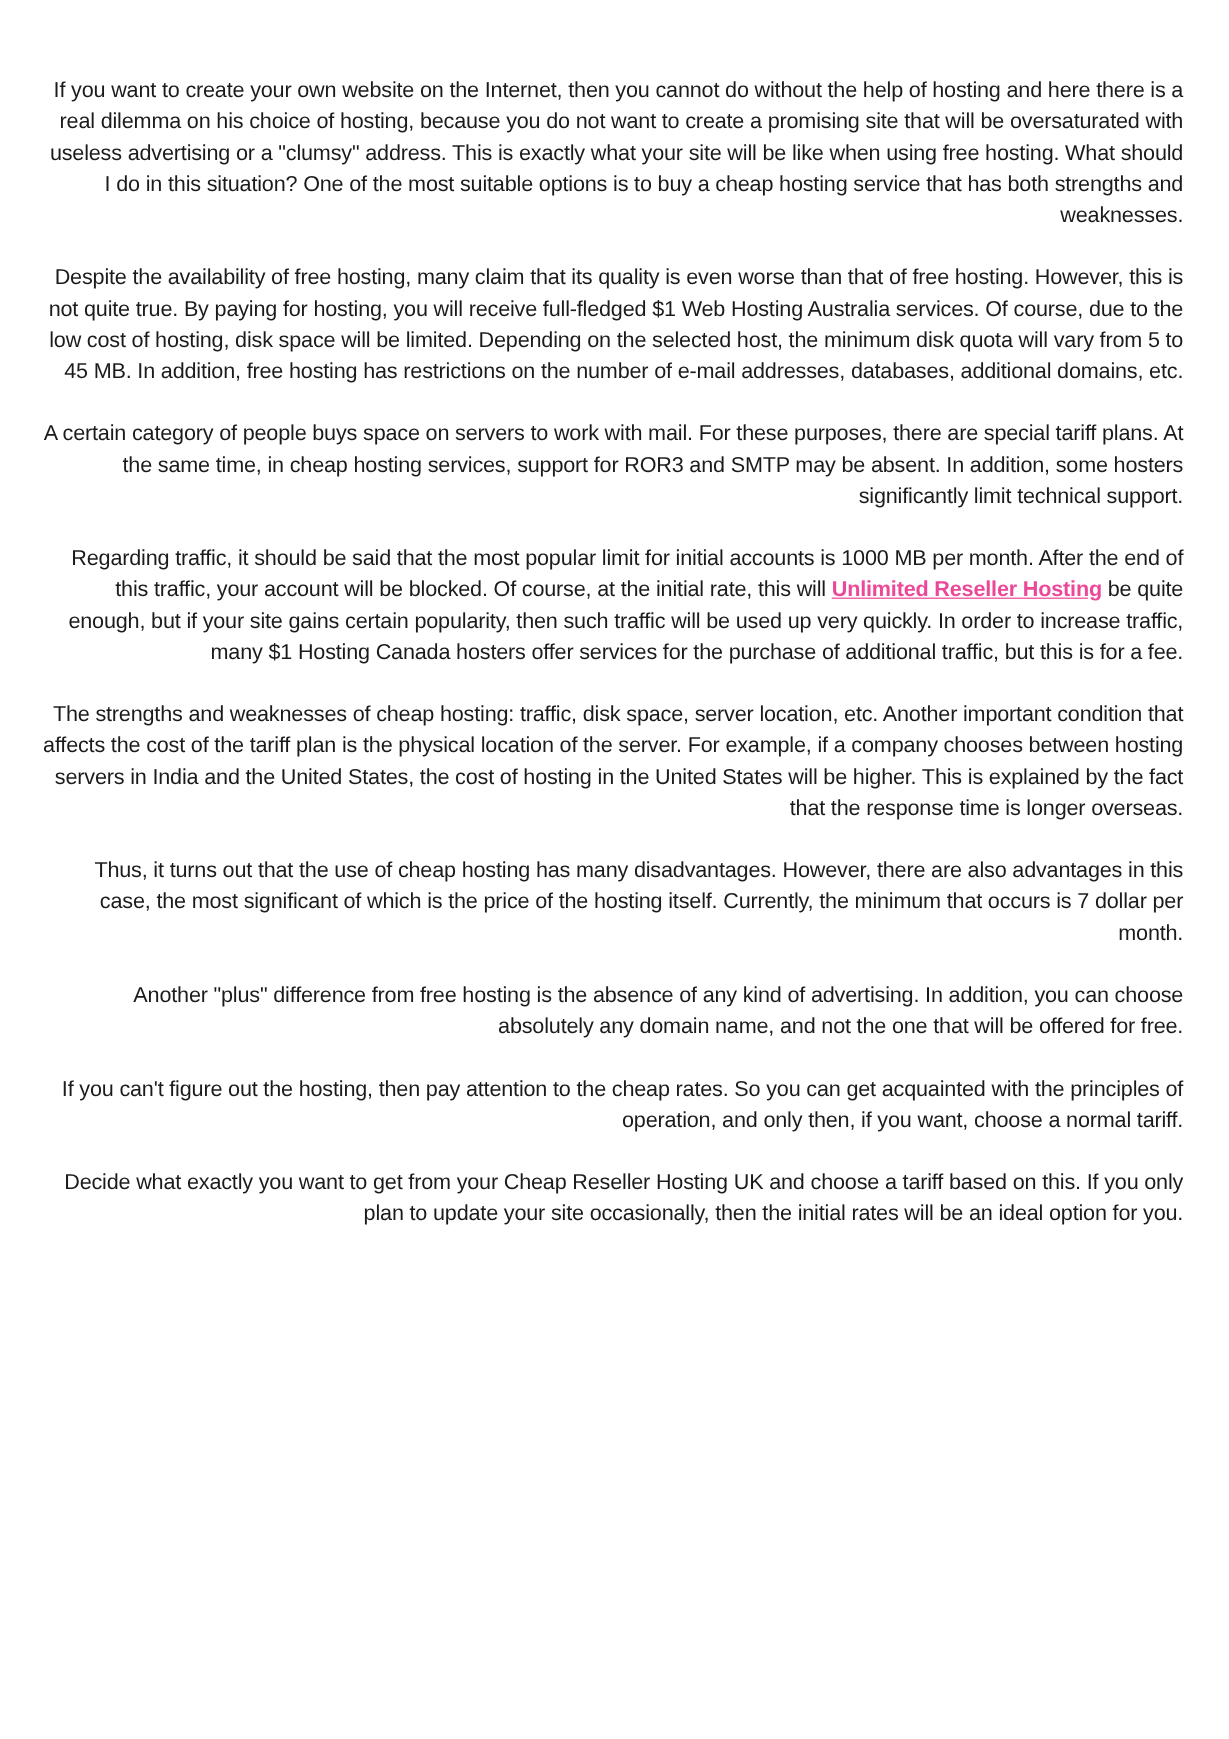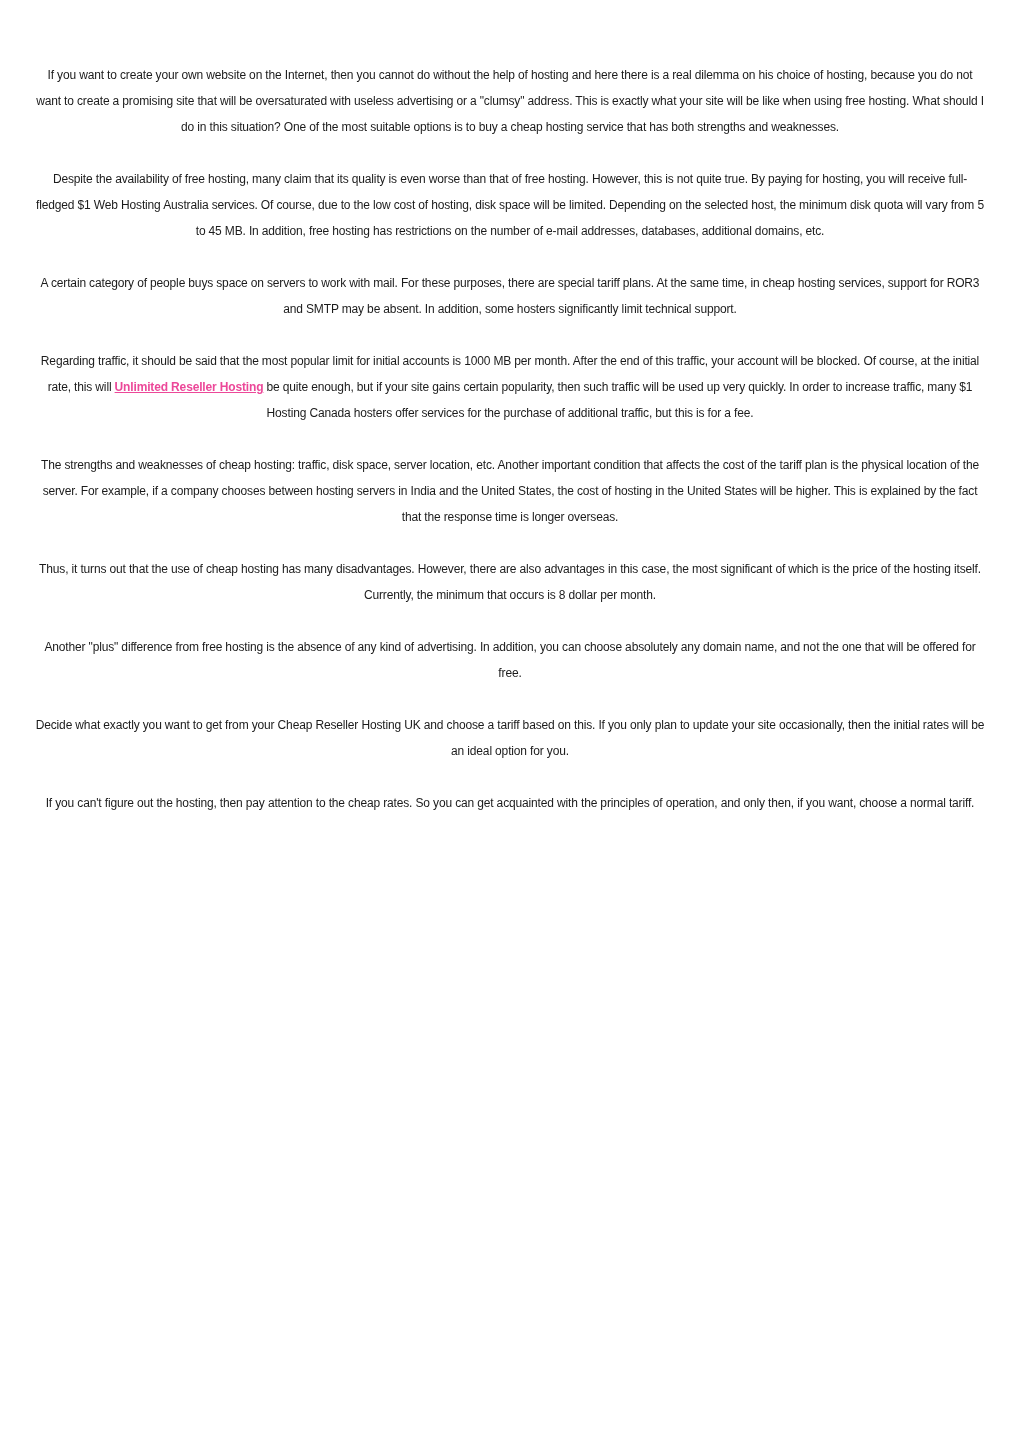--- a/index.html
+++ b/index.html
@@ -15,25 +15,25 @@
   }
   .page {
     box-sizing: border-box;
     width: 1024px;
     height: 1449px;
     padding: 62px 38px 0 34px;
     background: #ffffff;
   }
   .page p {
     margin: 0 0 26px 0;
-    font-size: 12px;
+    font-size: 18px;
     line-height: 26px;
     letter-spacing: -0.15px;
     color: #1b1b1b;
-    text-align: center;
+    text-align: right;
   }
   .doc-link {
     color: #ec4899;
     font-weight: 700;
     text-decoration: underline;
     cursor: pointer;
   }
 </style>
 </head>
 <body>
@@ -42,20 +42,20 @@
   <p>If you want to create your own website on the Internet, then you cannot do without the help of hosting and here there is a real dilemma on his choice of hosting, because you do not want to create a promising site that will be oversaturated with useless advertising or a "clumsy" address. This is exactly what your site will be like when using free hosting. What should I do in this situation? One of the most suitable options is to buy a cheap hosting service that has both strengths and weaknesses.</p>
 
   <p>Despite the availability of free hosting, many claim that its quality is even worse than that of free hosting. However, this is not quite true. By paying for hosting, you will receive full-fledged $1 Web Hosting Australia services. Of course, due to the low cost of hosting, disk space will be limited. Depending on the selected host, the minimum disk quota will vary from 5 to 45 MB. In addition, free hosting has restrictions on the number of e-mail addresses, databases, additional domains, etc.</p>
 
   <p>A certain category of people buys space on servers to work with mail. For these purposes, there are special tariff plans. At the same time, in cheap hosting services, support for ROR3 and SMTP may be absent. In addition, some hosters significantly limit technical support.</p>
 
   <p><span>Regarding traffic, it should be said that the most popular limit for initial accounts is 1000 MB per month. After the end of this traffic, your account will be blocked. Of course, at the initial rate, this will </span><a class="doc-link" href="#">Unlimited Reseller Hosting</a><span> be quite enough, but if your site gains certain popularity, then such traffic will be used up very quickly. In order to increase traffic, many $1 Hosting Canada hosters offer services for the purchase of additional traffic, but this is for a fee.</span></p>
 
   <p>The strengths and weaknesses of cheap hosting: traffic, disk space, server location, etc. Another important condition that affects the cost of the tariff plan is the physical location of the server. For example, if a company chooses between hosting servers in India and the United States, the cost of hosting in the United States will be higher. This is explained by the fact that the response time is longer overseas.</p>
 
-  <p>Thus, it turns out that the use of cheap hosting has many disadvantages. However, there are also advantages in this case, the most significant of which is the price of the hosting itself. Currently, the minimum that occurs is 8 dollar per month.</p>
+  <p>Thus, it turns out that the use of cheap hosting has many disadvantages. However, there are also advantages in this case, the most significant of which is the price of the hosting itself. Currently, the minimum that occurs is 7 dollar per month.</p>
 
   <p>Another "plus" difference from free hosting is the absence of any kind of advertising. In addition, you can choose absolutely any domain name, and not the one that will be offered for free.</p>
 
+  <p>If you can't figure out the hosting, then pay attention to the cheap rates. So you can get acquainted with the principles of operation, and only then, if you want, choose a normal tariff.</p>
+
   <p>Decide what exactly you want to get from your Cheap Reseller Hosting UK and choose a tariff based on this. If you only plan to update your site occasionally, then the initial rates will be an ideal option for you.</p>
-
-  <p>If you can't figure out the hosting, then pay attention to the cheap rates. So you can get acquainted with the principles of operation, and only then, if you want, choose a normal tariff.</p>
 </div>
 
 </body></html>

